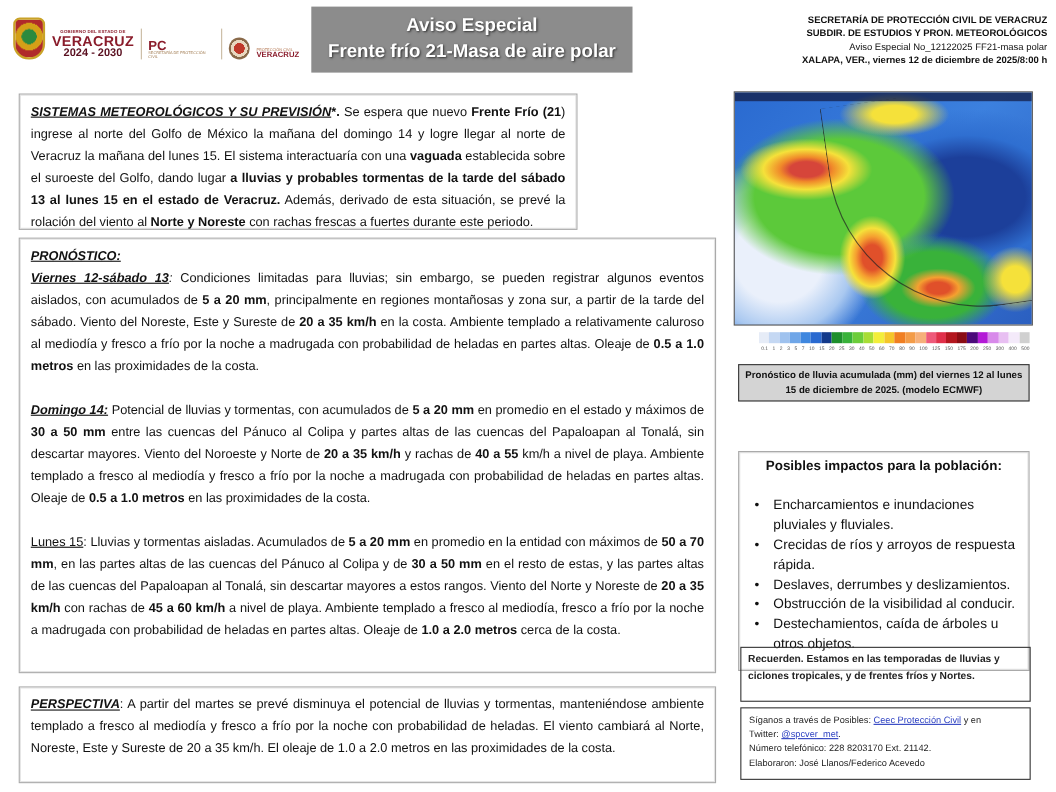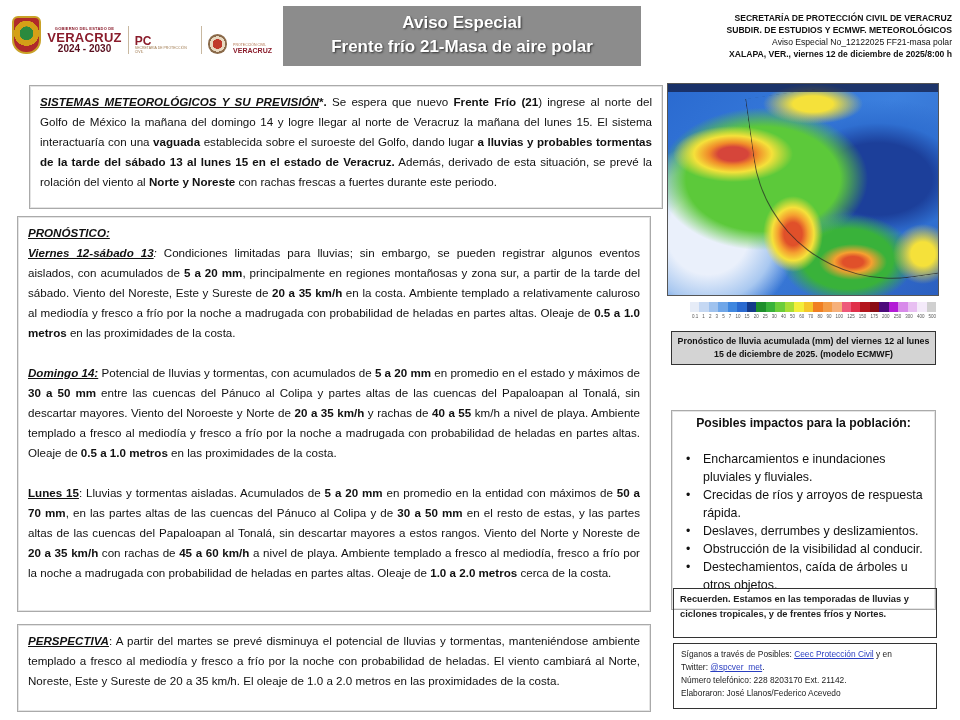--- a/index.html
+++ b/index.html
@@ -19,34 +19,34 @@
   .vsep { width: 1px; height: 28px; background: #c8b8a0; }
   .pc { display: flex; flex-direction: column; line-height: 1; }
   .pc .pcl { font-size: 12px; font-weight: bold; color: #8a1c2b; }
   .pc .pcs { font-size: 3.5px; color: #a07b50; }
   .seal { width: 20px; height: 20px; border-radius: 50%; background: radial-gradient(circle, #c0392b 0 35%, #e8d8c0 36% 55%, #8a6a4a 56%); }
   .ver { display: flex; flex-direction: column; line-height: 1; }
   .ver .vs { font-size: 3.5px; color: #b0704a; }
   .ver .vb { font-size: 7px; font-weight: bold; color: #8a1c2b; }
 
   
-  .titlebox { left: 283px; top: 6px; width: 358px; height: 60px; background: #8c8c8c; color: #fff; text-align: center;
+  .titlebox { left: 283px; top: 6px; width: 292px; height: 60px; background: #8c8c8c; color: #fff; text-align: center;
     font-weight: bold; font-size: 17px; line-height: 24px; padding-top: 5px; text-shadow: 1px 1px 2px #333; }
 
   
   .hdr-right { left: 660px; top: 12px; width: 292px; text-align: right; font-size: 8.6px; line-height: 12px; }
   .hdr-right .b { font-weight: bold; }
 
   
   .tbox { border: 1px solid #aaa; box-shadow: 0 0 0 1px #e4e4e4 inset; background: #fff; padding: 6px 10px; font-size: 11.6px; line-height: 20px; text-align: justify; }
   .tbox b { font-weight: bold; }
   .hu { font-weight: bold; font-style: italic; text-decoration: underline; }
-  .bu { font-weight: bold; text-decoration: underline; }
-
-  .box-sys { left: 17px; top: 85px; width: 634px; height: 124px; margin-left: 12px; }
+  .bu { font-weight: normal; text-decoration: underline; }
+
+  .box-sys { left: 17px; top: 85px; width: 508px; height: 124px; }
   .box-pron { left: 17px; top: 216px; width: 634px; height: 396px; }
   .box-persp { left: 17px; top: 624px; width: 634px; height: 88px; }
   .para { margin-bottom: 20px; }
 
   
   .map { left: 667px; top: 83px; width: 272px; height: 213px; border: 1px solid #555; overflow: hidden;
     background:
       radial-gradient(ellipse 60px 28px at 65px 70px, #d6453a 0 25%, #f08a2a 40%, #f5e13a 65%, transparent 100%),
       radial-gradient(ellipse 30px 38px at 125px 150px, #e0502a 0 30%, #f5a030 50%, #f5e13a 70%, transparent 100%),
       radial-gradient(ellipse 34px 18px at 185px 178px, #e0502a 0 30%, #f5a030 55%, transparent 100%),
@@ -101,21 +101,21 @@
   </div>
 </div>
 
 <div class="abs titlebox">
   <div>Aviso Especial</div>
   <div>Frente frío 21-Masa de aire polar</div>
 </div>
 
 <div class="abs hdr-right">
   <div class="b">SECRETARÍA DE PROTECCIÓN CIVIL DE VERACRUZ</div>
-  <div class="b">SUBDIR. DE ESTUDIOS Y ECMWF. METEOROLÓGICOS</div>
+  <div class="b">SUBDIR. DE ESTUDIOS Y PRON. METEOROLÓGICOS</div>
   <div>Aviso Especial No_12122025 FF21-masa polar</div>
   <div class="b">XALAPA, VER.,  viernes 12 de diciembre de 2025/8:00 h</div>
 </div>
 
 <div class="abs tbox box-sys">
   <span class="hu">SISTEMAS METEOROLÓGICOS Y SU PREVISIÓN</span><b>*. </b><span>Se espera que nuevo </span><b>Frente Frío (21</b><span>) ingrese al norte del Golfo de México la mañana del domingo 14 y logre llegar al norte de Veracruz la mañana del lunes 15. El sistema interactuaría con una </span><b>vaguada</b><span> establecida sobre el suroeste del Golfo, dando lugar </span><b>a lluvias y probables tormentas de la tarde del sábado 13 al lunes 15 en el estado de Veracruz.</b><span> Además, derivado de esta situación, se prevé la rolación del viento al </span><b>Norte y Noreste</b><span> con rachas frescas a fuertes durante este periodo.</span>
 </div>
 
 <div class="abs tbox box-pron">
   <div class="hu">PRONÓSTICO:</div>

